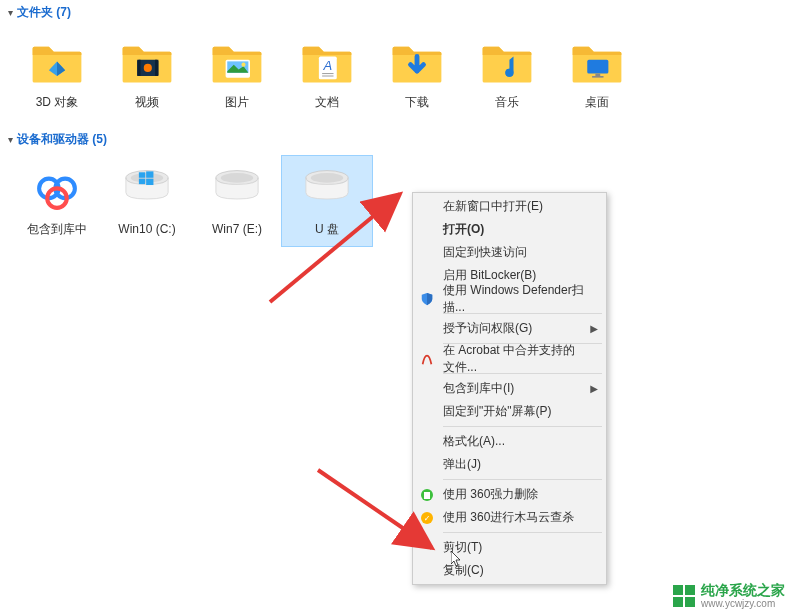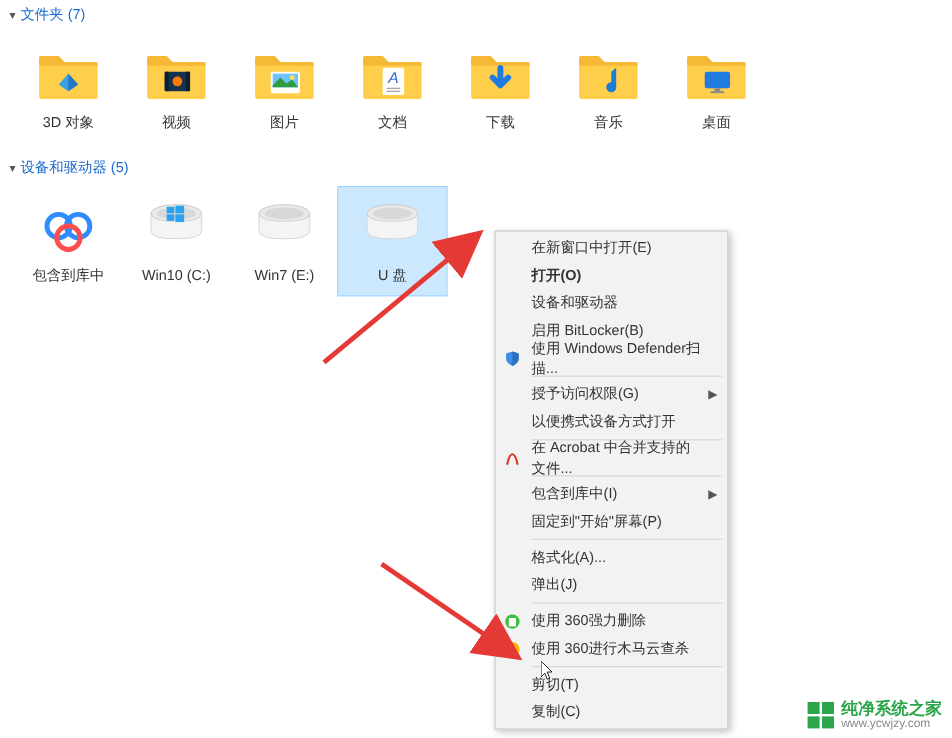--- a/index.html
+++ b/index.html
@@ -1,19 +1,19 @@
 <!DOCTYPE html>
 <html><head>
 <meta charset="utf-8">
 <style>
   * { box-sizing: border-box; margin: 0; padding: 0; font-family: "Microsoft YaHei", "Segoe UI", sans-serif; }
   body { width: 793px; height: 615px; background: #fff; overflow: hidden; font-size: 12px; color: #333; position: relative; }
   .section-header { display: flex; align-items: center; gap: 4px; padding: 4px 8px; color: #000; user-select: none; }
   .section-header .caret { font-size: 10px; color: #555; }
-  .section-header .label { color: #1a6bcf; font-size: 12px; }
+  .section-header .label { color: #1a6bcf; font-size: 12px; font-weight: bold; }
   .item-grid { display: flex; flex-wrap: wrap; padding: 4px 8px 8px 12px; gap: 0; }
   .item { width: 90px; height: 90px; display: flex; flex-direction: column; align-items: center; justify-content: flex-start; padding-top: 6px; cursor: default; }
   .item.selected { background: #cce8ff; outline: 1px solid #99d1ff; }
   .item .icon-wrap { width: 56px; height: 56px; display: flex; align-items: center; justify-content: center; }
   .item .item-label { font-size: 12px; text-align: right; margin-top: 4px; line-height: 1.2; }
   
   .context-menu { position: absolute; left: 412px; top: 192px; width: 195px; background: #f2f2f2; border: 1px solid #ccc; box-shadow: 2px 2px 6px rgba(0,0,0,0.25); font-size: 12px; padding: 2px 0; }
   .menu-item { display: flex; align-items: center; height: 23px; padding: 0 22px 0 30px; position: relative; cursor: default; }
   .menu-item.bold { font-weight: 600; }
   .menu-item .arrow { position: absolute; right: 8px; font-size: 10px; color: #555; }
@@ -179,41 +179,38 @@
   </div>
 
 <div class="context-menu" id="context-menu">
     <div class="menu-item">
       <span>在新窗口中打开(E)</span>
     </div>
     <div class="menu-item bold">
       <span>打开(O)</span>
     </div>
     <div class="menu-item">
-      <span>设备和驱动器</span>
+      <span>固定到快速访问</span>
     </div>
     <div class="menu-item">
       <span>启用 BitLocker(B)</span>
     </div>
     <div class="menu-item">
       <span class="mi-icon">
         <svg width="14" height="14" viewBox="0 0 16 16">
           <path d="M8 1 L14 3 V8 C14 12 8 15 8 15 C8 15 2 12 2 8 V3 Z" fill="#3b8de8"></path>
           <path d="M8 1 L14 3 V8 C14 12 8 15 8 15 Z" fill="#2b6fc2"></path>
         </svg>
       </span>
       <span>使用 Windows Defender扫描...</span>
     </div>
     <div class="menu-sep"></div>
     <div class="menu-item">
       <span>授予访问权限(G)</span>
       <span class="arrow">▶</span>
-    </div>
-    <div class="menu-item">
-      <span>以便携式设备方式打开</span>
     </div>
     <div class="menu-sep"></div>
     <div class="menu-item">
       <span class="mi-icon">
         <svg width="14" height="14" viewBox="0 0 16 16">
           <path d="M3 14 Q5 4 8 4 Q11 4 13 14" stroke="#d93b2b" stroke-width="2" fill="none"></path>
         </svg>
       </span>
       <span>在 Acrobat 中合并支持的文件...</span>
     </div>

